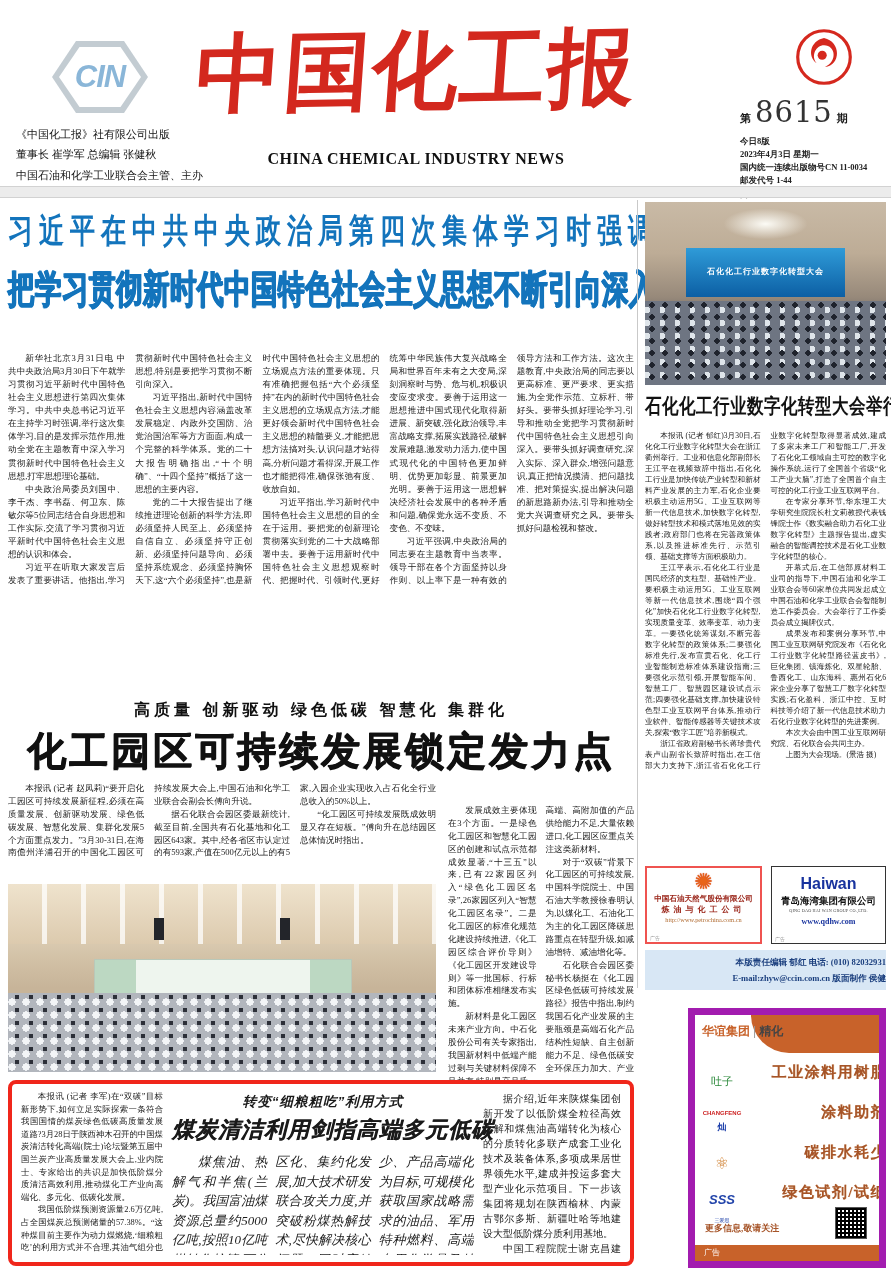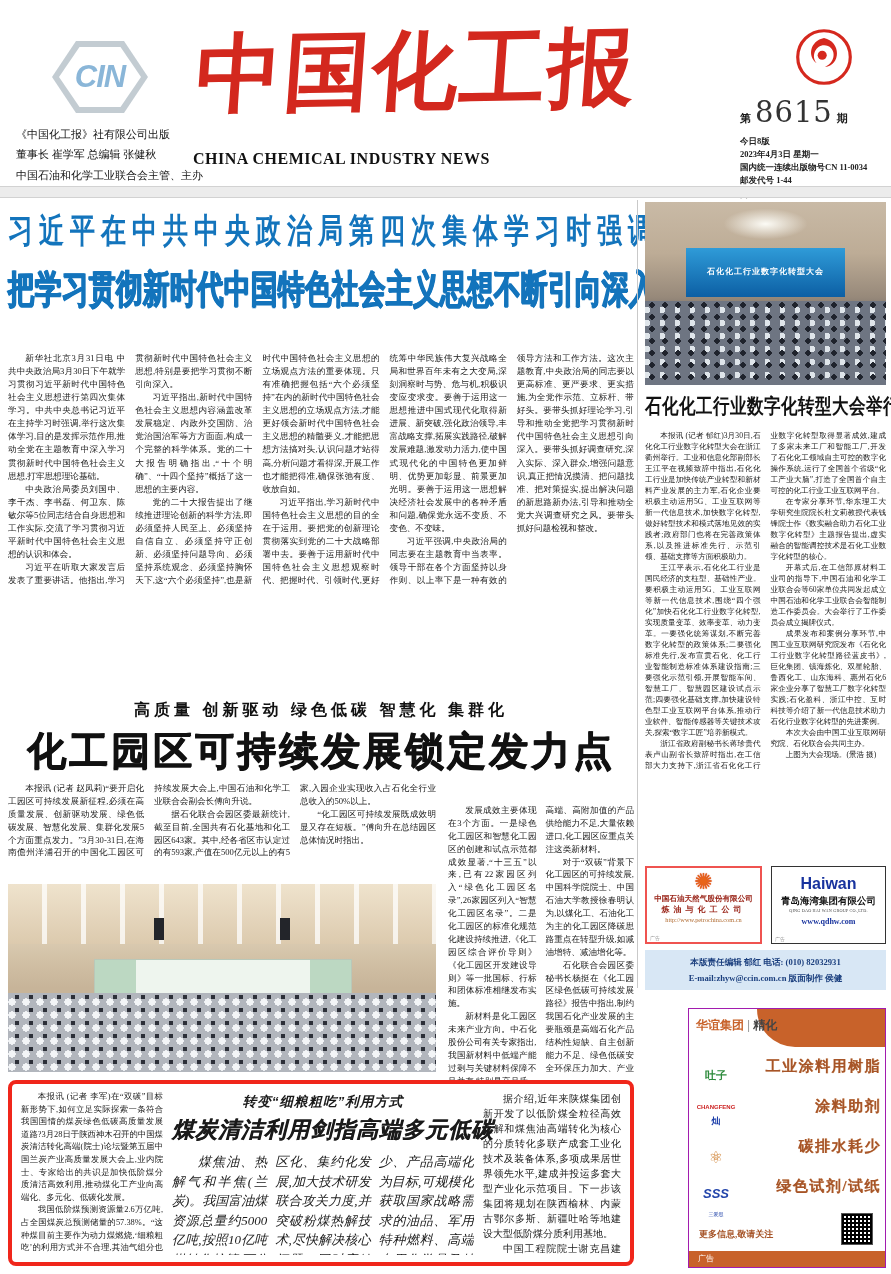--- a/index.html
+++ b/index.html
@@ -11,21 +11,21 @@
   .cin-hex{position:absolute;inset:0;background:#c3ccd2;
            clip-path:polygon(25% 6%,75% 6%,100% 50%,75% 94%,25% 94%,0 50%);}
   .cin-hex-inner{position:absolute;inset:7px;background:#fff;
            clip-path:polygon(25% 6%,75% 6%,100% 50%,75% 94%,25% 94%,0 50%);}
   .cin-text{position:absolute;inset:0;display:flex;align-items:center;justify-content:center;
            font-family:"Liberation Sans",sans-serif;font-style:italic;font-weight:900;
            font-size:31px;color:#8ab6d8;letter-spacing:-1px;}
   .paper-title{position:absolute;left:193px;top:18px;width:446px;text-align:center;
            font-size:86px;font-weight:900;color:#d3281e;letter-spacing:2px;
            transform:rotate(-1deg) skewX(-5deg);line-height:1.25;white-space:nowrap;}
-  .paper-title-en{position:absolute;left:193px;top:150px;width:446px;
+  .paper-title-en{position:absolute;left:193px;top:150px;width:446px;text-align:center;
            font-weight:700;font-size:16px;letter-spacing:.5px;color:#111;}
   .publisher{position:absolute;left:16px;top:124px;font-size:11px;line-height:1.85;color:#111;}
   .emblem{position:absolute;left:795px;top:28px;width:58px;height:58px;}
   .issue-block{position:absolute;left:740px;top:90px;width:150px;line-height:1.55;}
   .issue-num-row{white-space:nowrap;}
   .issue-fix{font-size:11px;font-weight:700;}
   .issue-num{font-size:29px;font-family:"DejaVu Serif",serif;color:#333;letter-spacing:1px;}
   .issue-line{font-size:8.5px;font-weight:700;color:#222;}
   .mast-band{position:absolute;left:0;top:186px;width:891px;height:10px;background:#ececec;
            border-top:1px solid #d2d2d2;border-bottom:1px solid #d2d2d2;}
@@ -73,21 +73,21 @@
   .ad-petro .div{font-size:8px;font-weight:900;color:#9a2418;letter-spacing:4px;}
   .ad-petro .url{font-size:6.3px;color:#b06a30;margin-top:1px;}
   .ad-haiwan{flex:1;border:1px solid #333;position:relative;text-align:center;padding-top:8px;background:#fff;}
   .hw-brand{font-family:"Liberation Sans",sans-serif;font-size:16px;font-weight:900;color:#18339e;}
   .ad-haiwan .co{font-size:9.5px;font-weight:900;color:#111;margin-top:2px;}
   .ad-haiwan .en{font-size:4.2px;color:#444;letter-spacing:.2px;}
   .ad-haiwan .url{font-size:8px;font-weight:700;color:#18339e;margin-top:4px;}
   .ad-tag{position:absolute;left:3px;bottom:1px;font-size:5px;color:#999;}
 
   .editor-bar{position:absolute;left:645px;top:950px;width:241px;height:40px;background:#d8e7f5;
-          text-align:center;color:#1b3f7e;font-size:8.6px;font-weight:700;line-height:1.9;padding-top:4px;box-sizing:border-box;}
+          text-align:right;color:#1b3f7e;font-size:8.6px;font-weight:700;line-height:1.9;padding-top:4px;box-sizing:border-box;}
 
   
   .park-kicker{position:absolute;left:8px;top:700px;width:626px;text-align:center;
           font-family:"Liberation Sans",sans-serif;font-weight:800;font-size:16px;letter-spacing:4px;color:#111;}
   .park-headline{position:absolute;left:8px;top:724px;width:626px;text-align:center;
           font-size:39px;font-weight:900;letter-spacing:3px;color:#111;white-space:nowrap;
           text-shadow:.8px 0 currentColor,0 .5px currentColor;}
   .park-left{position:absolute;left:8px;top:782px;width:428px;height:98px;
           column-count:3;column-gap:10px;font-size:8.6px;line-height:1.5;text-align:justify;overflow:hidden;}
   .park-right{position:absolute;left:448px;top:804px;width:186px;height:290px;
@@ -115,30 +115,30 @@
   .coal-kicker{text-align:center;font-family:"Liberation Sans",sans-serif;font-weight:800;
           font-size:13.5px;letter-spacing:1px;margin-top:2px;}
   .coal-headline{text-align:center;font-size:22px;font-weight:900;letter-spacing:1px;margin-top:4px;
           white-space:nowrap;text-shadow:.6px 0 currentColor;}
   .coal-midtext{flex:1;margin-top:7px;column-count:3;column-gap:8px;font-size:13px;
           line-height:1.5;text-align:justify;overflow:hidden;}
   .coal-c5{width:138px;font-size:10px;line-height:1.5;text-align:justify;overflow:hidden;}
 
   
   .ad-huayi{position:absolute;left:688px;top:1008px;width:198px;height:260px;box-sizing:border-box;
-          border:1px solid #a21caf;background:#fff;overflow:hidden;}
+          border:7px solid #a21caf;background:#fff;overflow:hidden;}
   .hy-swoosh{position:absolute;right:0;top:0;width:128px;height:38px;background:#c8622a;
           border-bottom-left-radius:48px;}
   .hy-header{position:absolute;left:7px;top:8px;font-family:"Liberation Sans",sans-serif;
           font-weight:900;font-size:12px;color:#c8622a;white-space:nowrap;}
   .hy-header .sep{color:#999;margin:0 3px;font-weight:400;}
   .hy-header .sub{color:#444;}
   .hy-logos{position:absolute;left:6px;top:56px;width:42px;text-align:center;}
   .hy-logo{margin-bottom:21px;line-height:1.1;}
-  .hy-logo .leaf{color:#2e8b3d;font-weight:700;font-size:11px;}
+  .hy-logo .leaf{color:#2e8b3d;font-weight:400;font-size:11px;}
   .hy-logo .cfa{color:#cc2222;font-weight:900;font-size:6px;display:block;font-family:"Liberation Sans",sans-serif;}
   .hy-logo .cfb{color:#1d3faa;font-weight:900;font-size:9px;}
   .hy-logo .atom{font-size:16px;color:#cc7722;}
   .hy-logo .sss{color:#2244aa;font-weight:900;font-style:italic;font-size:13px;font-family:"Liberation Sans",sans-serif;display:block;}
   .hy-logo .sss-sub{color:#2244aa;font-size:5px;}
   .hy-items{position:absolute;left:52px;top:48px;width:140px;text-align:right;}
   .hy-item{font-size:15px;font-weight:900;color:#a65428;letter-spacing:1.5px;margin-bottom:21px;
           text-shadow:.4px .4px 0 #e0b48c;}
   .hy-footer{position:absolute;left:10px;bottom:26px;font-size:9px;font-weight:700;color:#a65428;}
   .hy-qr{position:absolute;right:12px;bottom:22px;width:30px;height:30px;border:1px solid #555;

